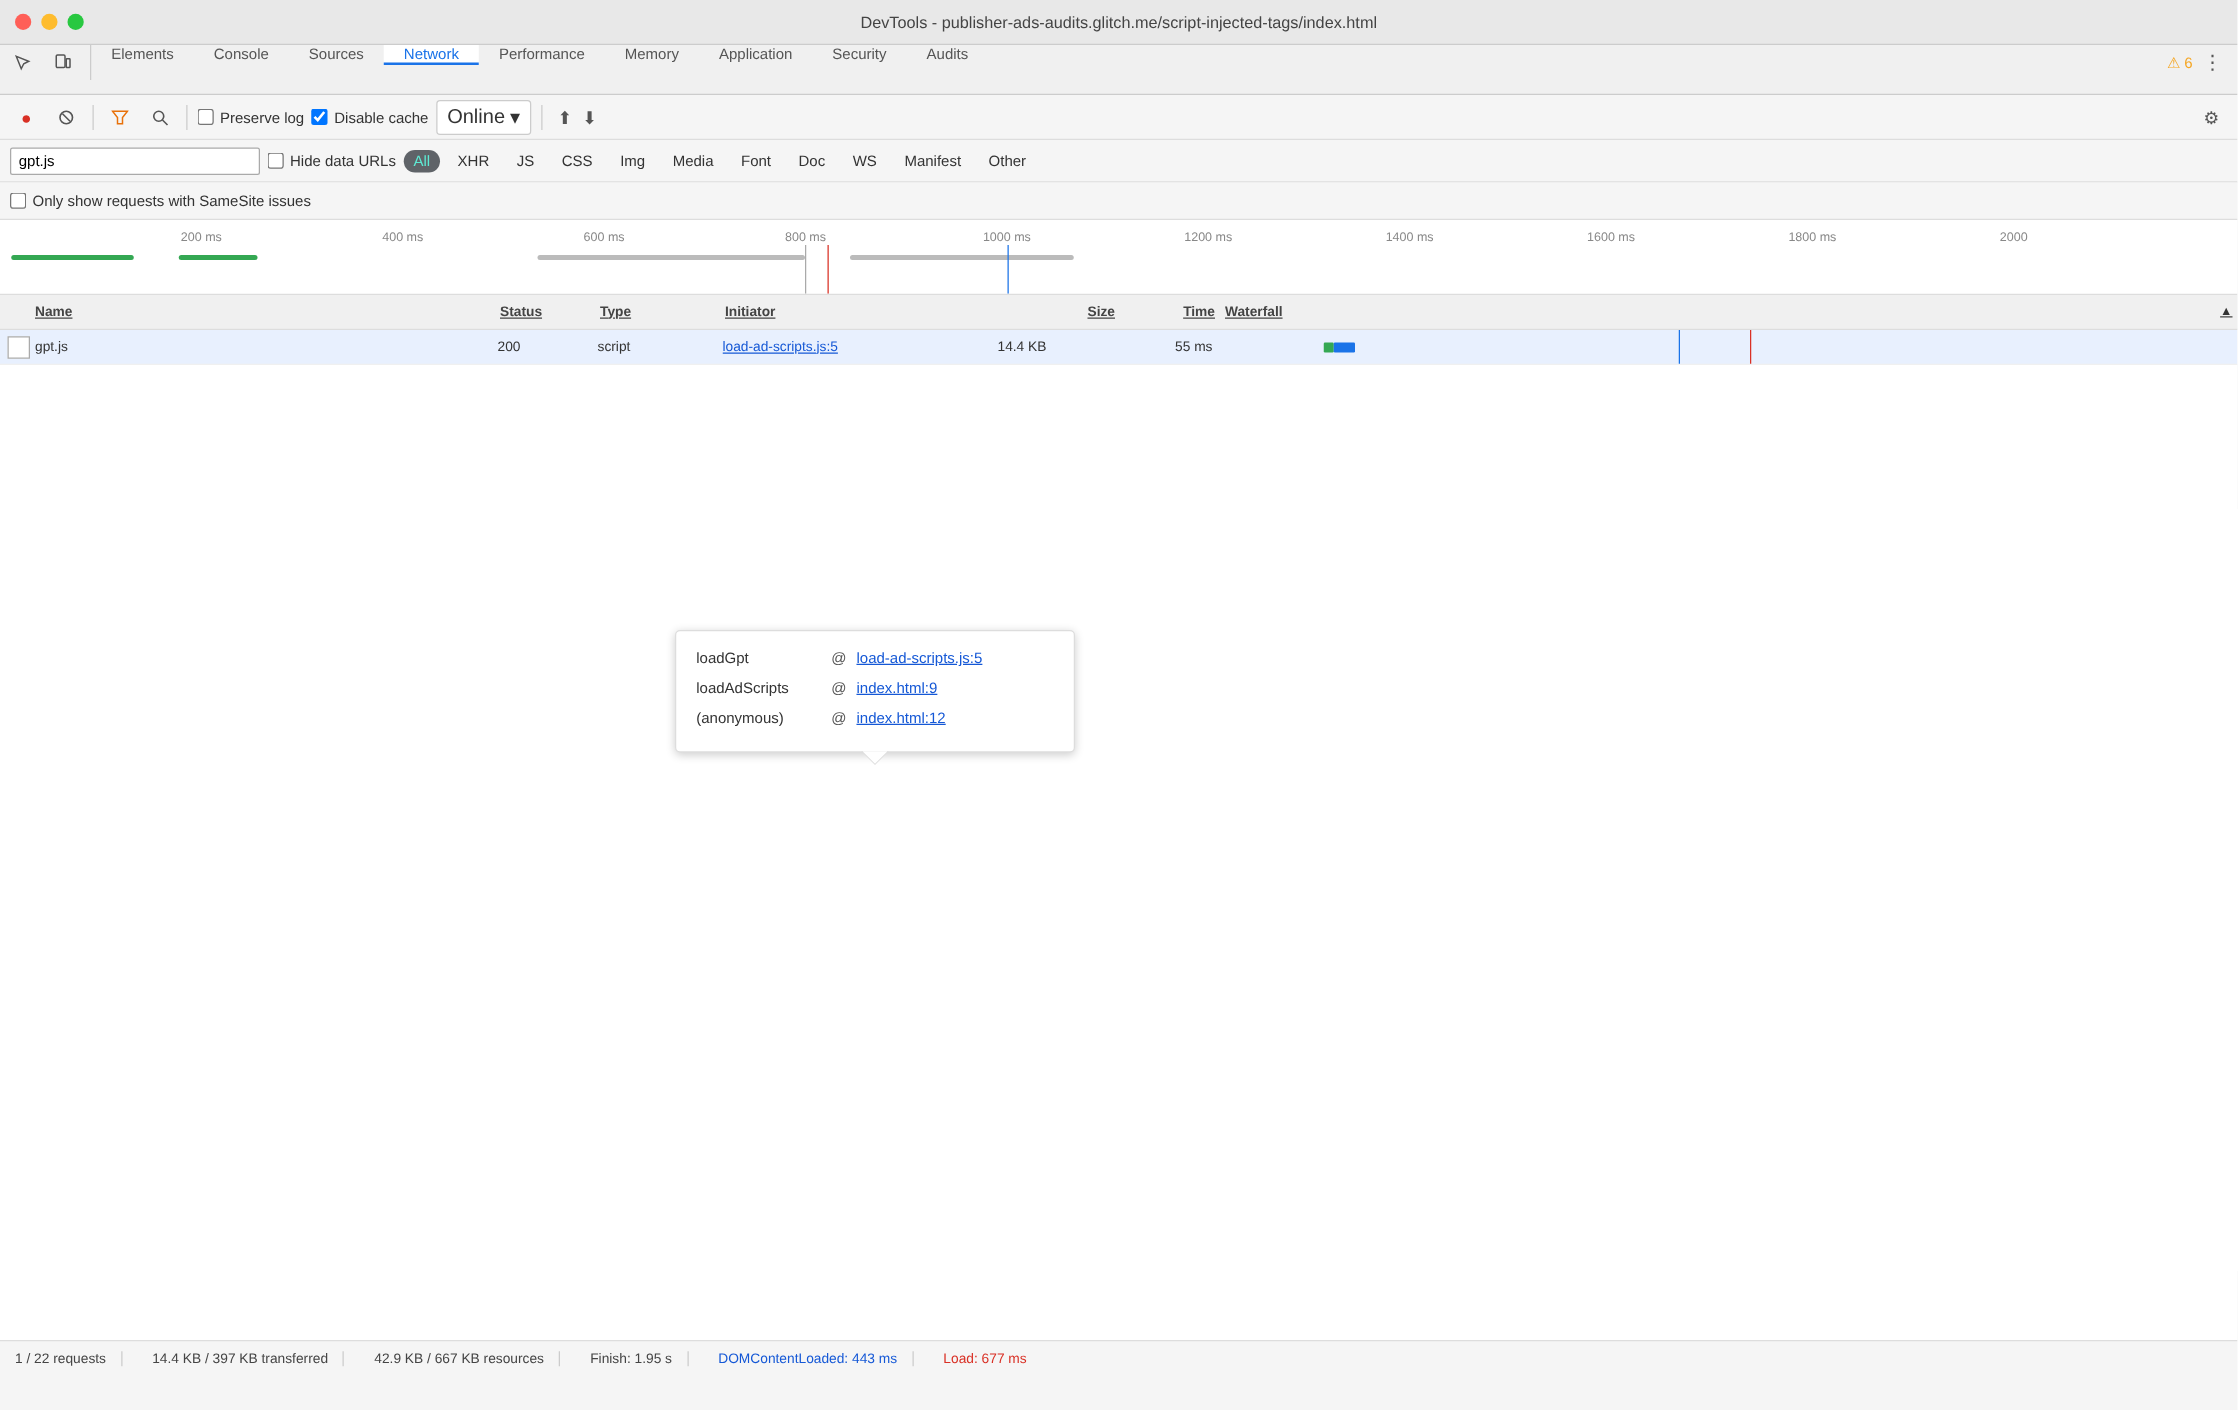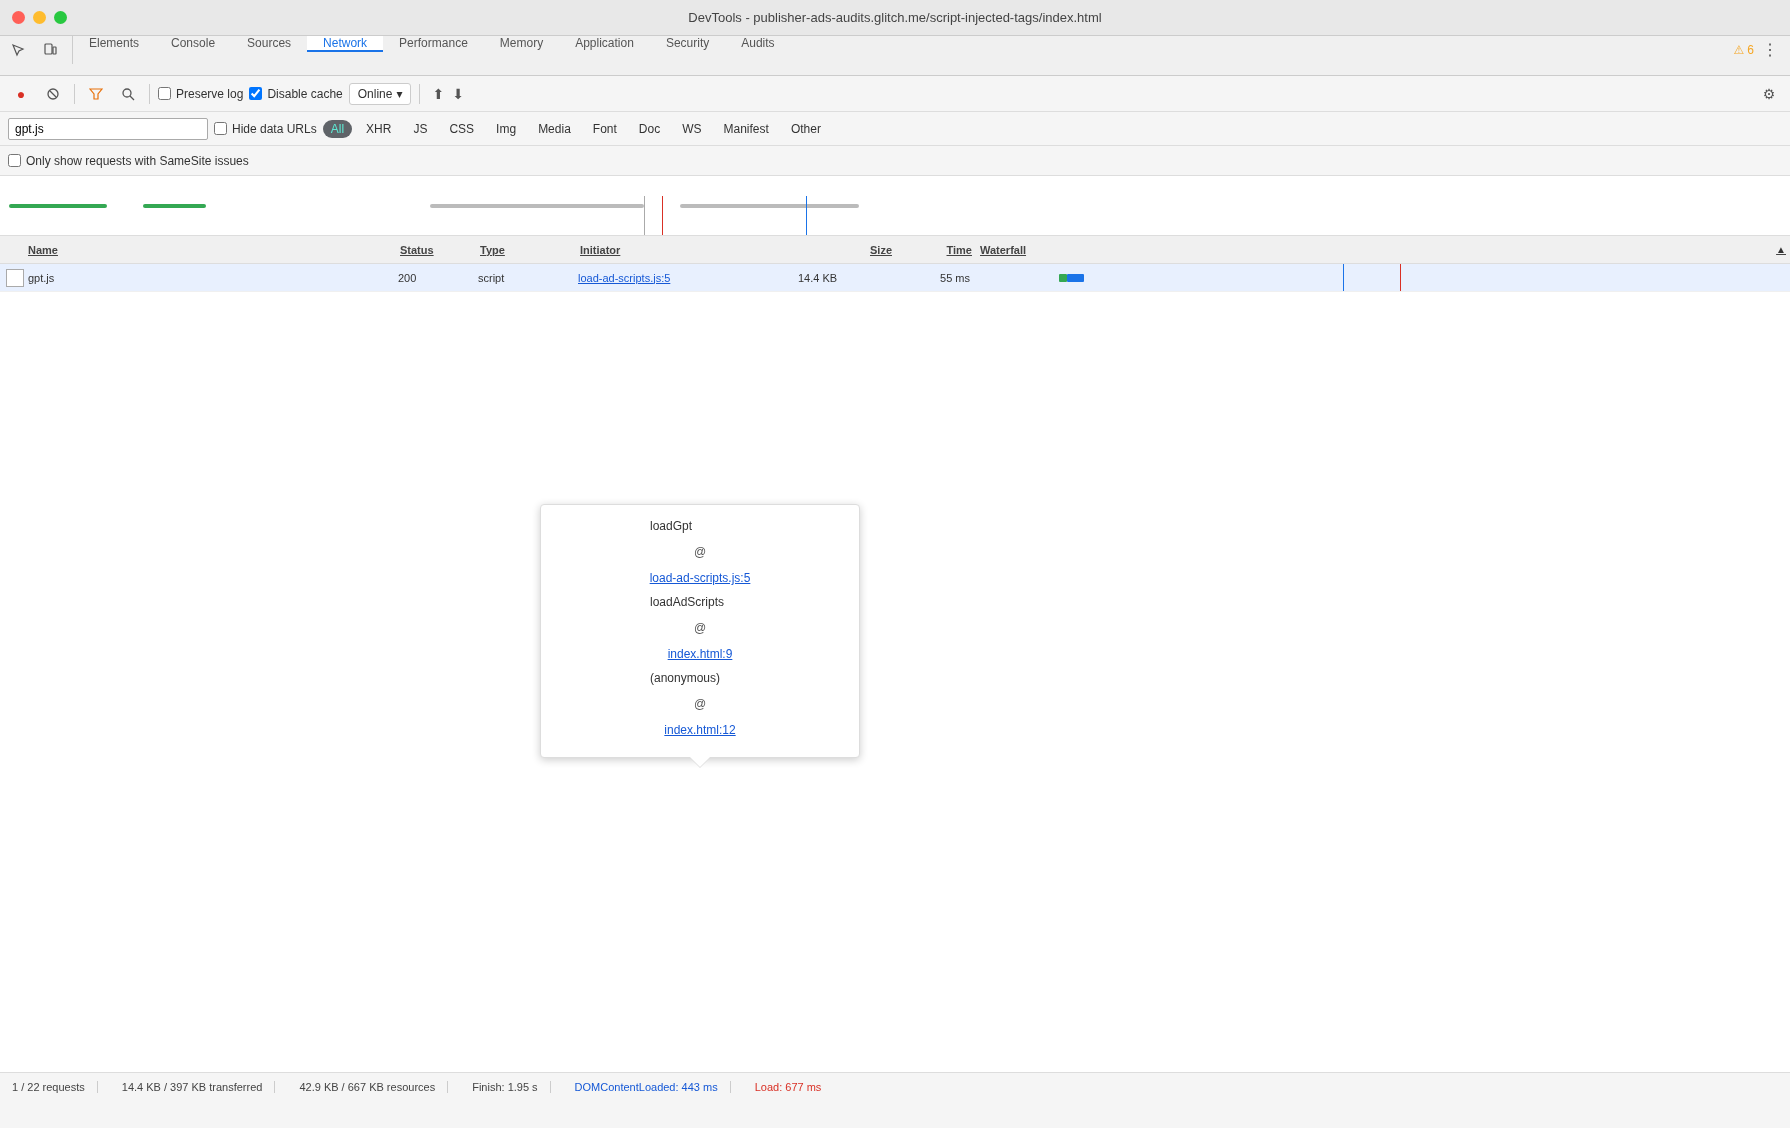--- a/index.html
+++ b/index.html
@@ -158,21 +158,21 @@
     .checkbox-label input { cursor: pointer; }
     .online-dropdown {
       display: flex;
       align-items: center;
       gap: 4px;
       padding: 3px 8px;
       border: 1px solid #ccc;
       border-radius: 3px;
       background: white;
       cursor: pointer;
-      font-size: 12px;
+      font-size: 16px;
     }
     .upload-btns {
       display: flex;
       gap: 8px;
       margin-left: 4px;
     }
     .upload-btn {
       font-size: 14px;
       color: #555;
       cursor: pointer;
@@ -344,21 +344,20 @@
       z-index: 100;
       font-size: 12px;
       min-width: 320px;
     }
     .call-stack-row {
       display: flex;
       align-items: center;
       gap: 8px;
       margin-bottom: 6px;
       line-height: 1.5;
-      flex-direction: column;
     }
     .call-stack-row:last-child { margin-bottom: 0; }
     .cs-func { color: #333; min-width: 100px; }
     .cs-at { color: #555; }
     .cs-link { color: #1558d6; text-decoration: underline; cursor: pointer; }
     .popup-arrow {
       position: absolute;
       bottom: -10px;
       left: 50%;
       transform: translateX(-50%);
@@ -525,20 +524,32 @@
 <div class="samesite-bar">
   <label class="checkbox-label">
     <input type="checkbox" style="">
     <span>Only show requests with SameSite issues</span>
   </label>
 </div>
 
 <div class="main-content">
 
   <div class="timeline-area">
+    <div class="timeline-ruler">
+      <span class="ruler-tick" style="left:9%">200 ms</span>
+      <span class="ruler-tick" style="left:18%">400 ms</span>
+      <span class="ruler-tick" style="left:27%">600 ms</span>
+      <span class="ruler-tick" style="left:36%">800 ms</span>
+      <span class="ruler-tick" style="left:45%">1000 ms</span>
+      <span class="ruler-tick" style="left:54%">1200 ms</span>
+      <span class="ruler-tick" style="left:63%">1400 ms</span>
+      <span class="ruler-tick" style="left:72%">1600 ms</span>
+      <span class="ruler-tick" style="left:81%">1800 ms</span>
+      <span class="ruler-tick" style="left:90%">2000</span>
+    </div>
     <div class="timeline-bars">
 
       <div class="tl-bar" style="left:0.5%;width:5.5%;top:8px;background:#34a853;"></div>
       <div class="tl-bar" style="left:8%;width:3.5%;top:8px;background:#34a853;"></div>
 
       <div class="tl-bar" style="left:24%;width:12%;top:8px;background:#bbb;"></div>
       <div class="tl-bar" style="left:38%;width:10%;top:8px;background:#bbb;"></div>
 
       <div class="tl-vline" style="left:45%;background:#1a73e8;"></div>
 

